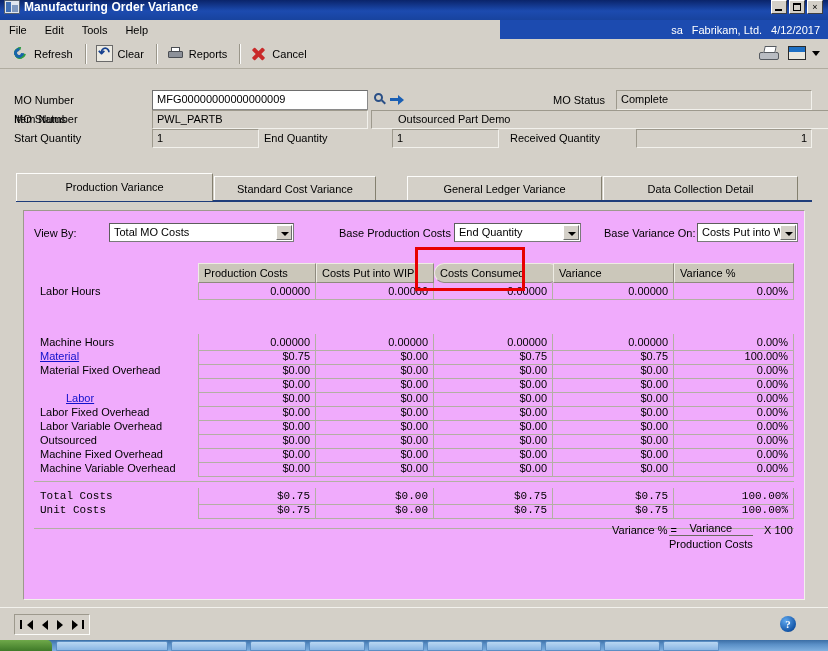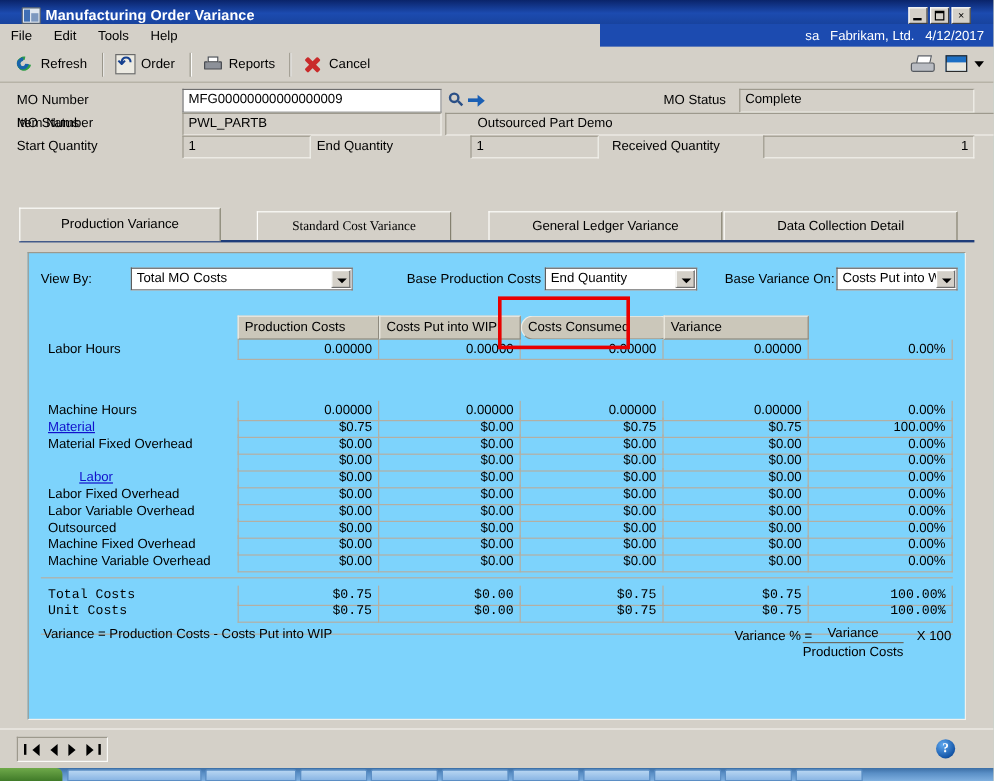--- a/index.html
+++ b/index.html
@@ -24,22 +24,22 @@
     background: #d4d0c8;
   }
 
   
   .titlebar {
     position: absolute;
     left: 0; top: 0;
     width: 828px; height: 20px;
     background: linear-gradient(to bottom, #0a246a 0%, #1c4bb0 55%, #18439e 100%);
     display: flex;
-    align-items: flex-end;
-    padding: 0 16px;
+    align-items: flex-start;
+    padding: 0 2px;
     box-sizing: border-box;
   }
   .title-icon {
     width: 16px; height: 14px;
     margin: 0 4px 0 2px;
     position: relative;
     background: #dfe6ef;
     border: 1px solid #55606e;
     box-sizing: border-box;
     border-radius: 1px;
@@ -286,21 +286,21 @@
   .tb-arrow {
     width: 0; height: 0;
     border-left: 4px solid transparent;
     border-right: 4px solid transparent;
     border-top: 5px solid #000;
   }
 
   
   .hdr {
     position: absolute;
-    left: 0; top: 64px;
+    left: 0; top: 80px;
     width: 828px; height: 72px;
   }
   .fld-label {
     position: absolute;
     font-size: 11px;
     color: #000;
     white-space: nowrap;
   }
   .fld {
     position: absolute;
@@ -403,21 +403,21 @@
     box-sizing: border-box;
   }
   .inner {
     position: absolute;
     left: 7px; top: 8px;
     width: 782px; height: 390px;
     border: 1px solid #9d998d;
     border-right-color: #f2f1ec;
     border-bottom-color: #f2f1ec;
     box-sizing: border-box;
-    background: #7dd3fc;
+    background: #f0abfc;
   }
 
   
   .ctl-label {
     position: absolute;
     font-size: 11px;
     white-space: nowrap;
   }
   .combo {
     position: absolute;
@@ -653,21 +653,21 @@
   </div>
 
   <div class="toolbar">
     <div class="tb-btn">
       <span class="ico ico-refresh"></span>
       <span class="tb-label">Refresh</span>
     </div>
     <div class="tb-sep"></div>
     <div class="tb-btn">
       <span class="ico ico-clear"></span>
-      <span class="tb-label">Order</span>
+      <span class="tb-label">Clear</span>
     </div>
     <div class="tb-sep"></div>
     <div class="tb-btn">
       <span class="ico ico-print"></span>
       <span class="tb-label">Reports</span>
     </div>
     <div class="tb-sep"></div>
     <div class="tb-btn">
       <span class="ico ico-cancel"></span>
       <span class="tb-label">Cancel</span>
@@ -698,22 +698,22 @@
     <div class="fld ro" style="left:152px; top:49px; width:107px; height:19px;">1</div>
 
     <div class="fld-label" style="left:264px; top:52px;">End Quantity</div>
     <div class="fld ro" style="left:392px; top:49px; width:107px; height:19px;">1</div>
 
     <div class="fld-label" style="left:510px; top:52px;">Received Quantity</div>
     <div class="fld ro num" style="left:636px; top:49px; width:176px; height:19px;">1</div>
   </div>
 
   <div class="tabstrip">
-    <div class="tab active" style="left:0px; width:168px;">Production Variance</div>
-    <div class="tab" style="left:198px; width:162px;font-family:Liberation Serif, serif;">Standard Cost Variance</div>
+    <div class="tab active" style="left:0px; width:197px;">Production Variance</div>
+    <div class="tab" style="left:198px; width:162px;">Standard Cost Variance</div>
     <div class="tab" style="left:391px; width:195px;">General Ledger Variance</div>
     <div class="tab" style="left:587px; width:195px;">Data Collection Detail</div>
   </div>
 
   <div class="panel">
     <div class="inner">
 
       <div class="ctl-label" style="left:10px; top:16px;">View By:</div>
       <div class="combo" style="left:85px; top:12px; width:185px;">
         <span>Total MO Costs</span>
@@ -732,20 +732,21 @@
         <span class="btn"></span>
       </div>
 
       <div class="grid">
 
         <div class="grid-row" style="height:20px;">
           <div class="hdr-cell" style="left:164px; width:118px;">Production Costs</div>
           <div class="hdr-cell" style="left:282px; width:118px;">Costs Put into WIP</div>
           <div class="hdr-cell" style="left:400px; width:126px;border-radius:10px;">Costs Consumed</div>
           <div class="hdr-cell" style="left:519px; width:121px;">Variance</div>
+          <div class="hdr-cell" style="left:640px; width:120px;">Variance %</div>
         </div>
 
         <div id="grid-body" style="position:relative;">
             <div class="grid-row" style="top: 0px;">
               <div class="cell lbl" style="left: 0px; width: 164px;">Labor Hours</div>
               <div class="cell val first" style="left: 164px; width: 118px;">0.00000</div>
               <div class="cell val" style="left: 282px; width: 118px;">0.00000</div>
               <div class="cell val" style="left: 400px; width: 119px;">0.00000</div>
               <div class="cell val" style="left: 519px; width: 121px;">0.00000</div>
               <div class="cell val" style="left: 640px; width: 120px;">0.00%</div>
@@ -846,21 +847,20 @@
               <div class="cell val" style="left: 282px; width: 118px;">$0.00</div>
               <div class="cell val" style="left: 400px; width: 119px;">$0.75</div>
               <div class="cell val" style="left: 519px; width: 121px;">$0.75</div>
               <div class="cell val" style="left: 640px; width: 120px;">100.00%</div>
             </div>
             <div class="sep-line" style="left: 0px; top: -7px; width: 760px;"></div>
             <div class="sep-line" style="left: 0px; top: 40px; width: 760px;"></div>
           </div>
       </div>
 
-      <div class="formula-left" style="left:12px; top:312px;">Variance = Production Costs - Costs Put into WIP</div>
 
       <div class="formula-left" style="left:588px; top:313px;">Variance % =</div>
       <div class="frac" style="left:645px; top:311px;">
         <div class="top">Variance</div>
         <div class="bot">Production Costs</div>
       </div>
       <div class="formula-left" style="left:740px; top:313px;">X 100</div>
 
     </div>
 

